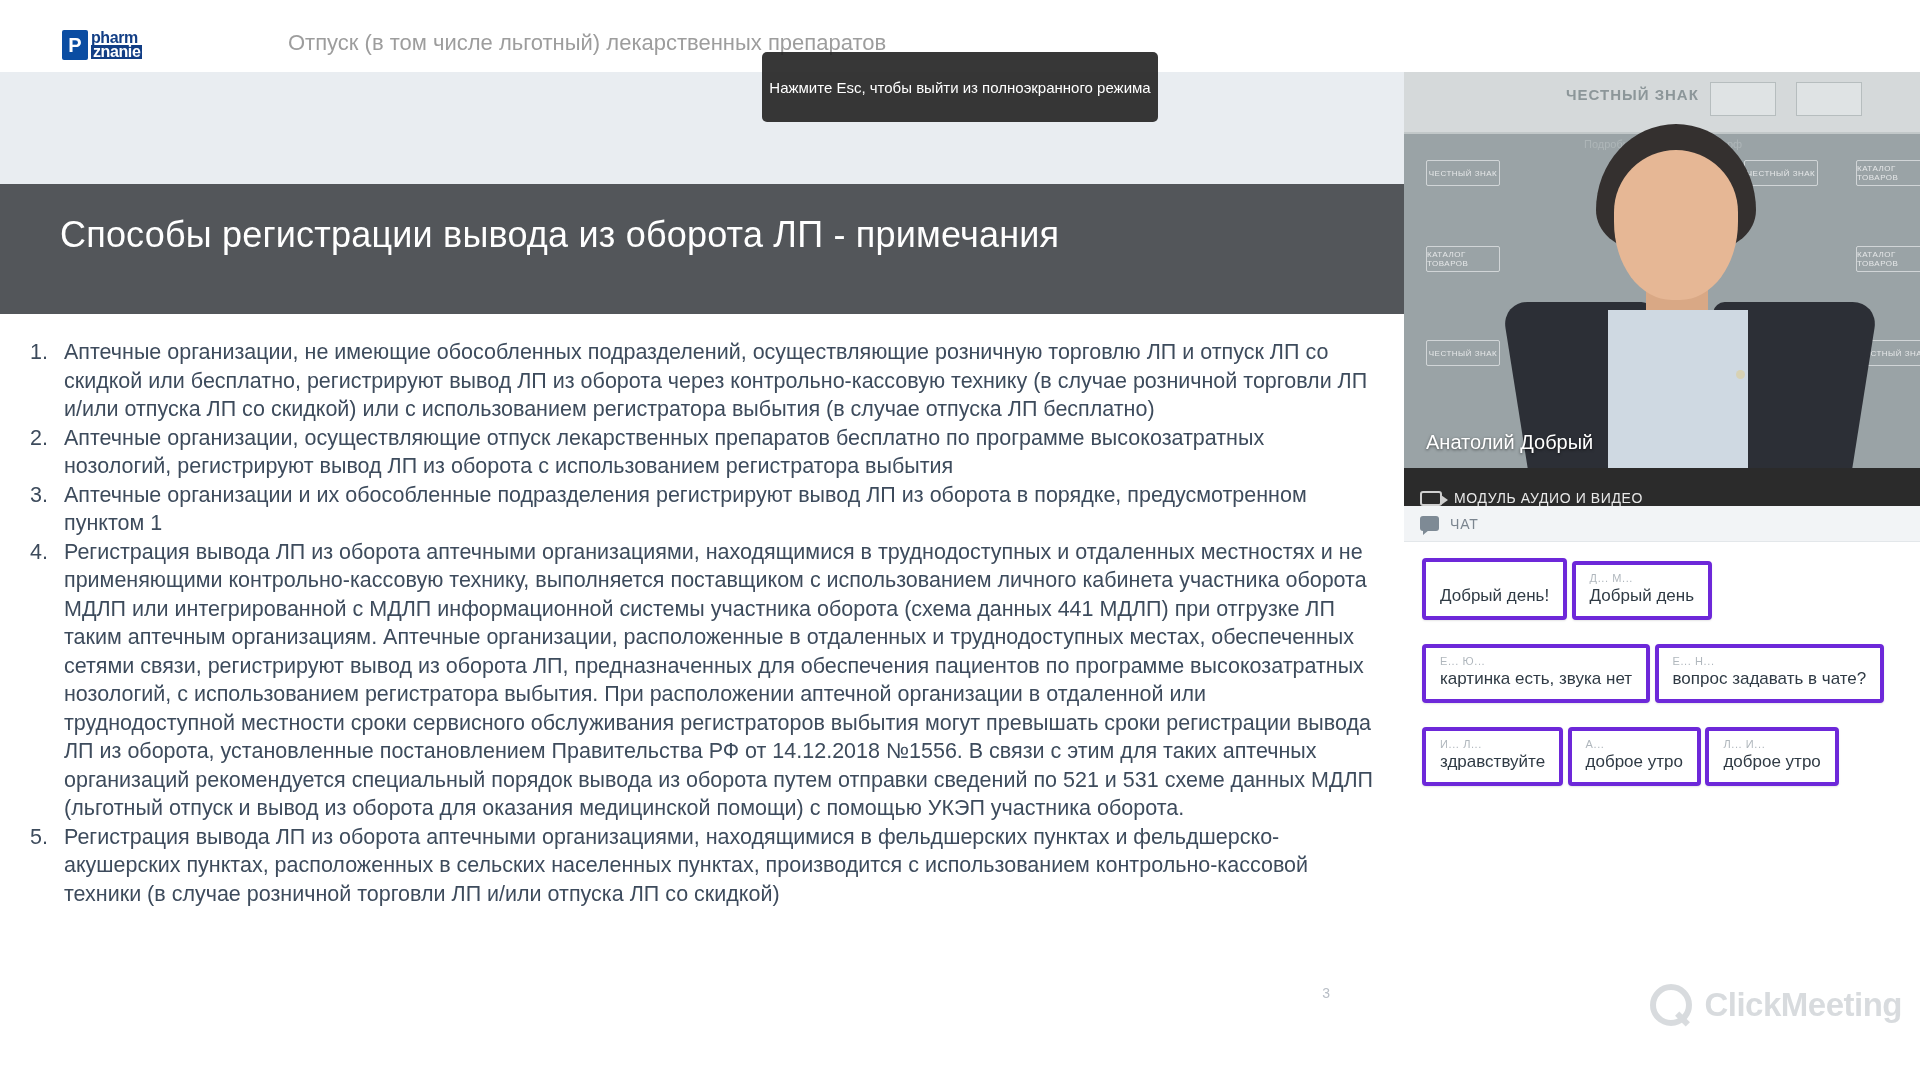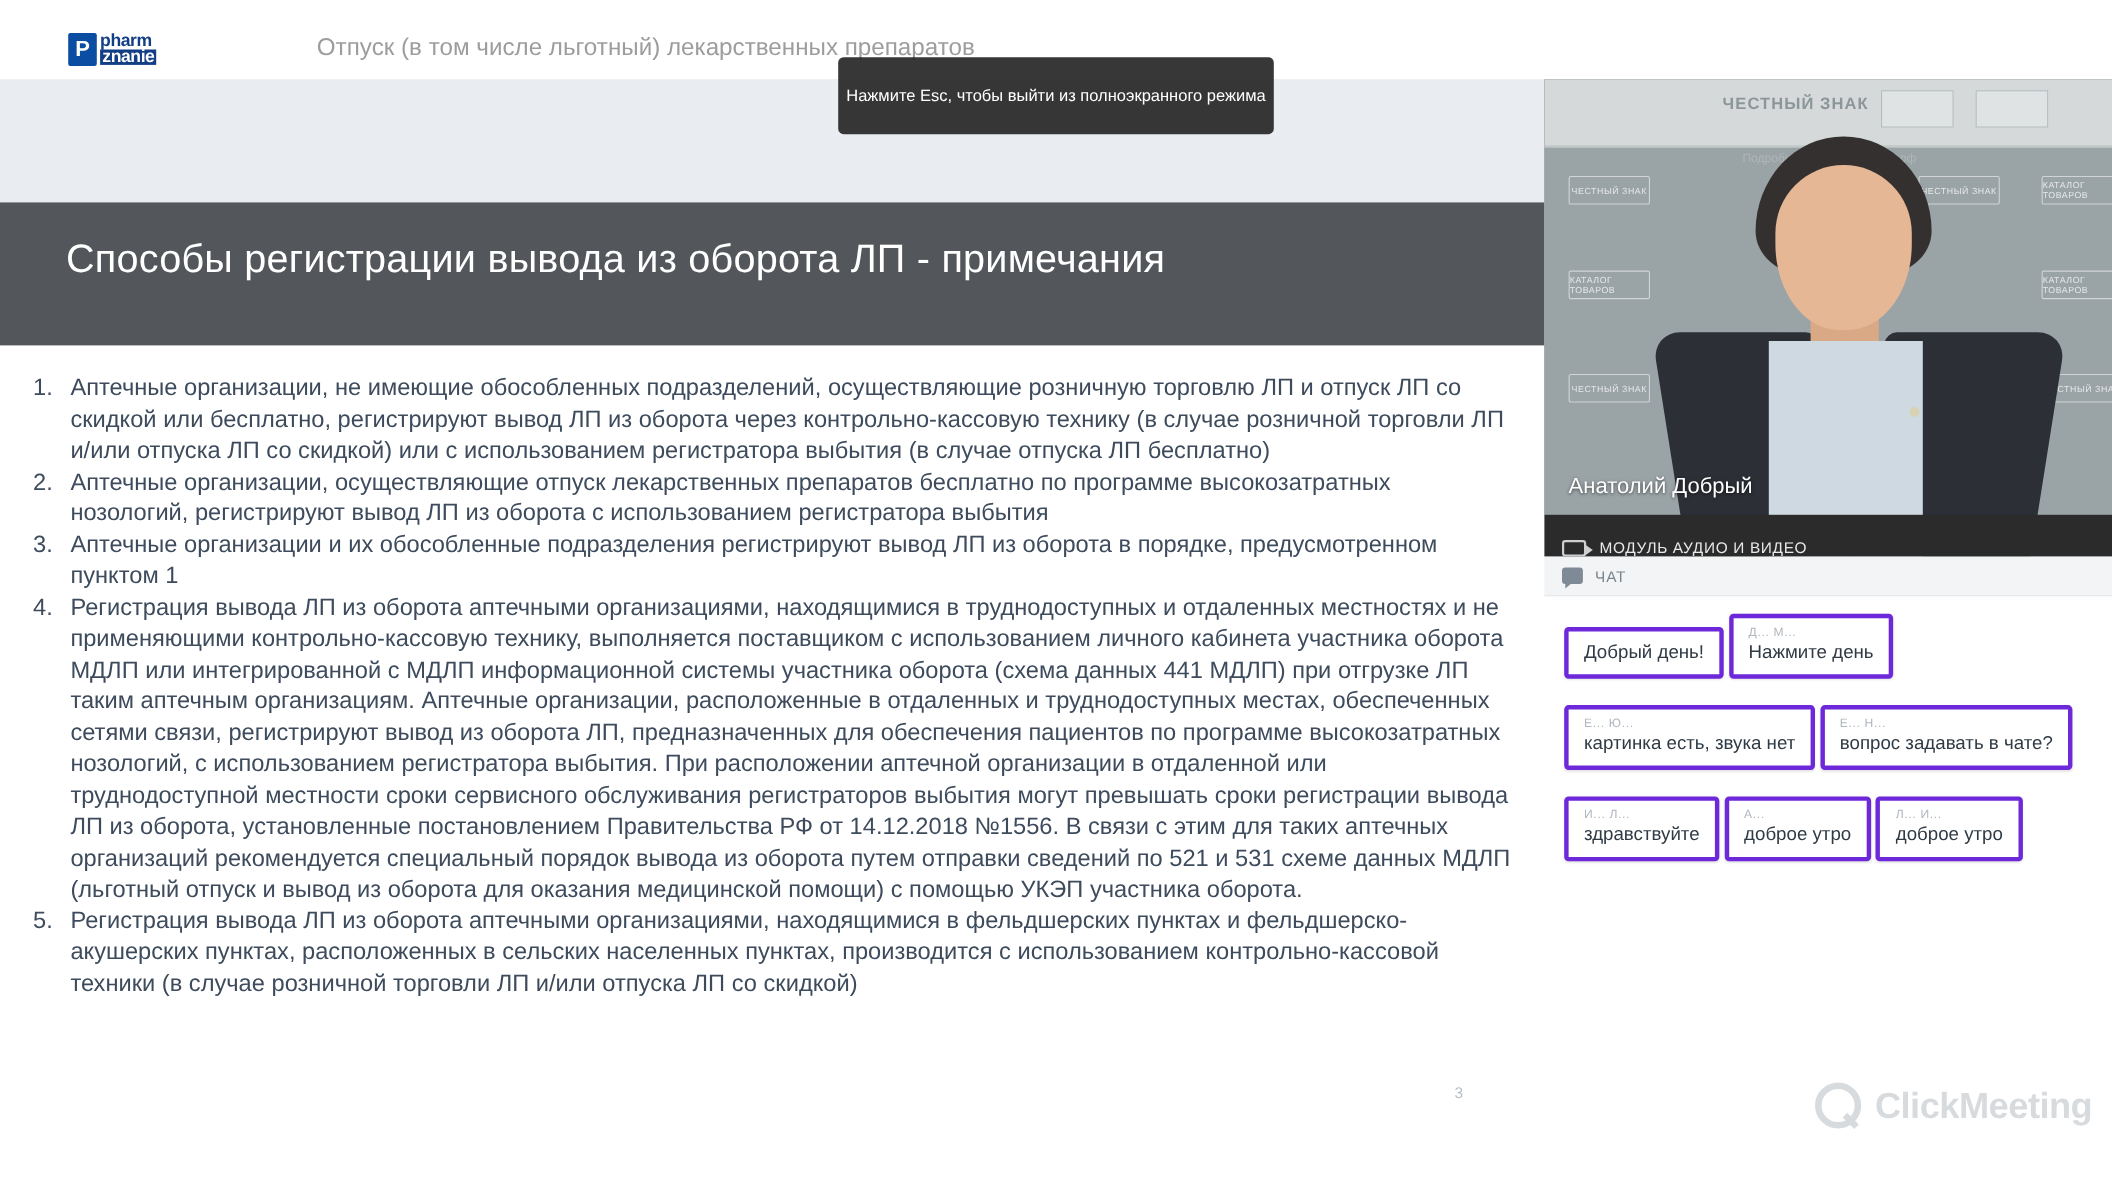--- a/index.html
+++ b/index.html
@@ -362,21 +362,21 @@
     font-size: 11px;
     line-height: 14px;
     letter-spacing: 0.6px;
   }
   .msg .text {
     color: #2f3a44;
     font-size: 17px;
     line-height: 22px;
     white-space: nowrap;
   }
-  .msg.nameless { padding-top: 8px; }
+  .msg.nameless { padding-top: 23px; }
 
   .cm-watermark {
     position: absolute; right: 18px; bottom: 54px;
     display: flex; align-items: center;
     opacity: 0.55;
   }
   .cm-watermark .ring {
     width: 42px; height: 42px;
     border: 6px solid #b9bfc4;
     border-radius: 50%;
@@ -503,21 +503,21 @@
         <span class="lbl">ЧАТ</span>
       </div>
 
       <div class="chat-list">
         <div class="msg nameless">
           
           <div class="text">Добрый день!</div>
         </div>
         <div class="msg">
           <div class="author">Д... М...</div>
-          <div class="text">Нажмите день</div>
+          <div class="text">Добрый день</div>
         </div>
         <div class="msg">
           <div class="author">Е... Ю...</div>
           <div class="text">картинка есть, звука нет</div>
         </div>
         <div class="msg">
           <div class="author">Е... Н...</div>
           <div class="text">вопрос задавать в чате?</div>
         </div>
         <div class="msg">

